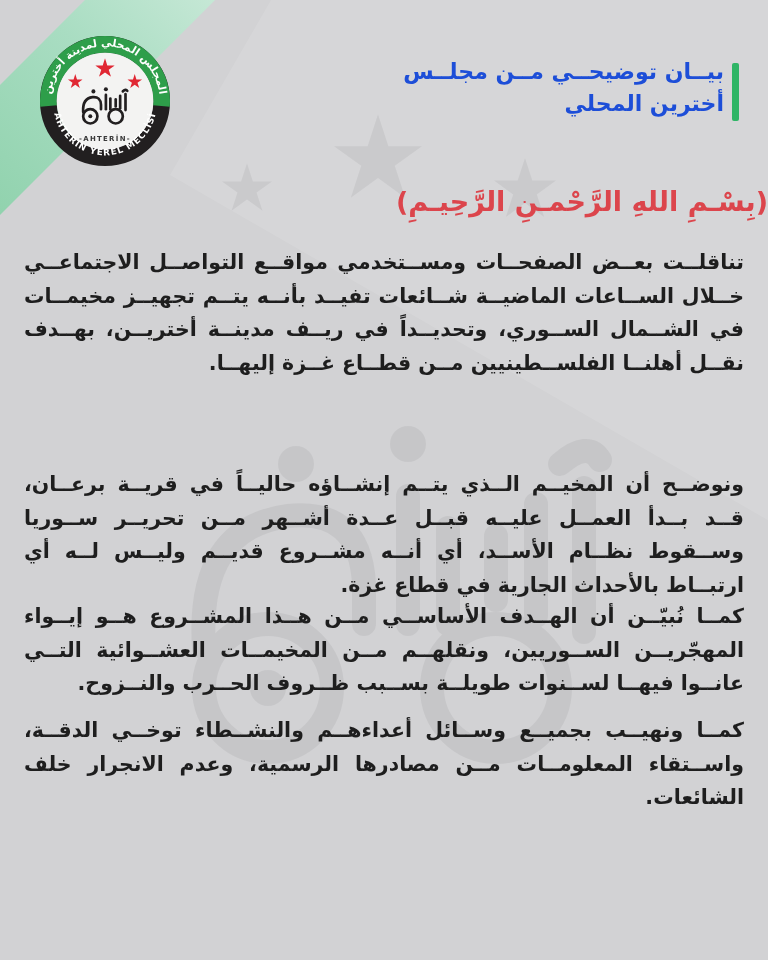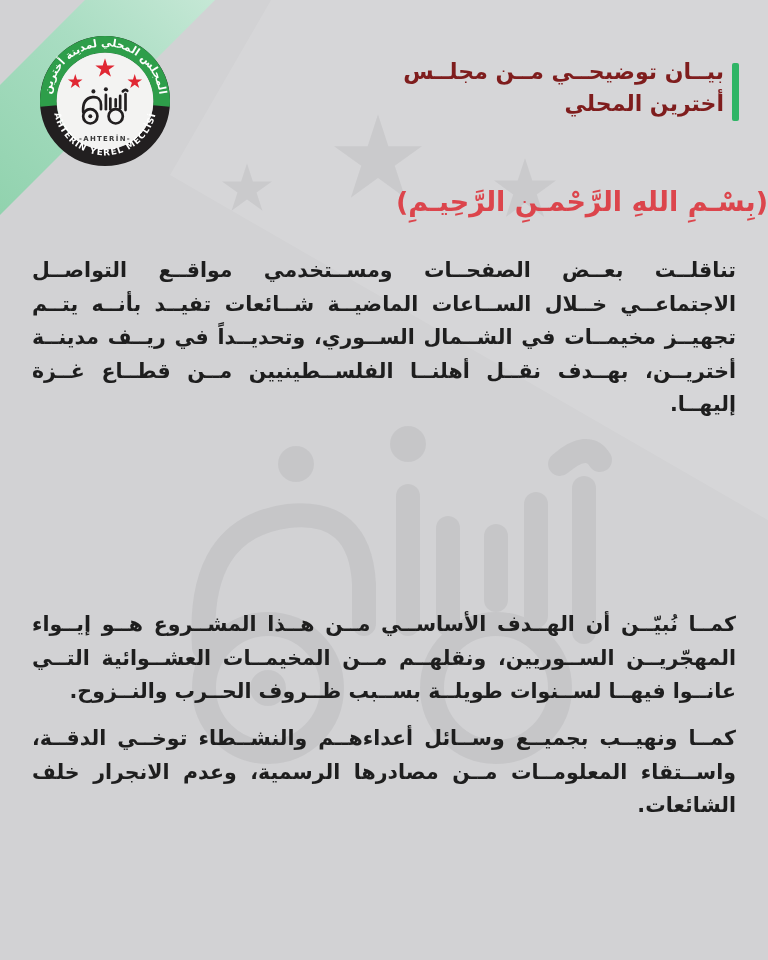--- a/index.html
+++ b/index.html
@@ -47,21 +47,21 @@
     letter-spacing:0;
   }
   
   .basmala{
     position:absolute;left:0;right:0;top:180px;
     direction:rtl;text-align:right;
     font-size:27px;font-weight:bold;line-height:44px;
   }
   
   .para{
-    position:absolute;left:20px;right:20px;margin:12px;
+    position:absolute;left:20px;right:20px;margin:4px;
     direction:rtl;text-align:justify;
     font-size:20.5px;font-weight:bold;line-height:33.5px;
     color:#1e1e1e;
   }
   .p1{top:242px;} .p2{top:378px;} .p3{top:464px;}
   .p4{top:596px;} .p5{top:710px;} .p6{top:816px;}
 </style>
 </head>
 <body>
 
@@ -125,24 +125,25 @@
       <textPath href="#arcBottom" startOffset="50%" text-anchor="middle">AHTERİN YEREL MECLİSİ</textPath>
     </text>
     <use href="#star" x="30" y="41" width="16" height="15" fill="#e02733"></use>
     <use href="#star" x="59.5" y="24" width="21" height="20" fill="#e02733"></use>
     <use href="#star" x="94" y="41" width="16" height="15" fill="#e02733"></use>
     <use href="#emblem" x="41" y="51" width="58" height="48" color="#221f20"></use>
     <text x="70" y="113" font-size="7.5" font-weight="bold" fill="#3a3a3a" letter-spacing="1.4" text-anchor="middle">-AHTERİN-</text>
   </svg>
 
   <div class="hdr-bar" style="background:#2fb566"></div>
-  <div class="hdr-title" style="color:#7f1d1d">
+  <div class="hdr-title" style="color:#1d4ed8">
     <div>بيــان توضيحــي مــن مجلــس</div>
     <div>أخترين المحلي</div>
   </div>
 
   <div class="basmala" style="color:#dc454c">(بِسْـمِ اللهِ الرَّحْمـنِ الرَّحِيـمِ)</div>
 
   <p class="para p1">تناقلــت بعــض الصفحــات ومســتخدمي مواقــع التواصــل الاجتماعــي خــلال الســاعات الماضيــة شــائعات تفيــد بأنــه يتــم تجهيــز مخيمــات في الشــمال الســوري، وتحديــداً في ريــف مدينــة أختريــن، بهــدف نقــل أهلنــا الفلســطينيين مــن قطــاع غــزة إليهــا.</p>
+  <p class="para p3">ونوضــح أن المخيــم الــذي يتــم إنشــاؤه حاليــاً في قريــة برعــان، قــد بــدأ العمــل عليــه قبــل عــدة أشــهر مــن تحريــر ســوريا وســقوط نظــام الأســد، أي أنــه مشــروع قديــم وليــس لــه أي ارتبــاط بالأحداث الجارية في قطاع غزة.</p>
   <p class="para p4">كمــا نُبيّــن أن الهــدف الأساســي مــن هــذا المشــروع هــو إيــواء المهجّريــن الســوريين، ونقلهــم مــن المخيمــات العشــوائية التــي عانــوا فيهــا لســنوات طويلــة بســبب ظــروف الحــرب والنــزوح.</p>
   <p class="para p5">كمــا ونهيــب بجميــع وســائل أعداءهــم والنشــطاء توخــي الدقــة، واســتقاء المعلومــات مــن مصادرها الرسمية، وعدم الانجرار خلف الشائعات.</p>
 
 </div>
 
 </body></html>

